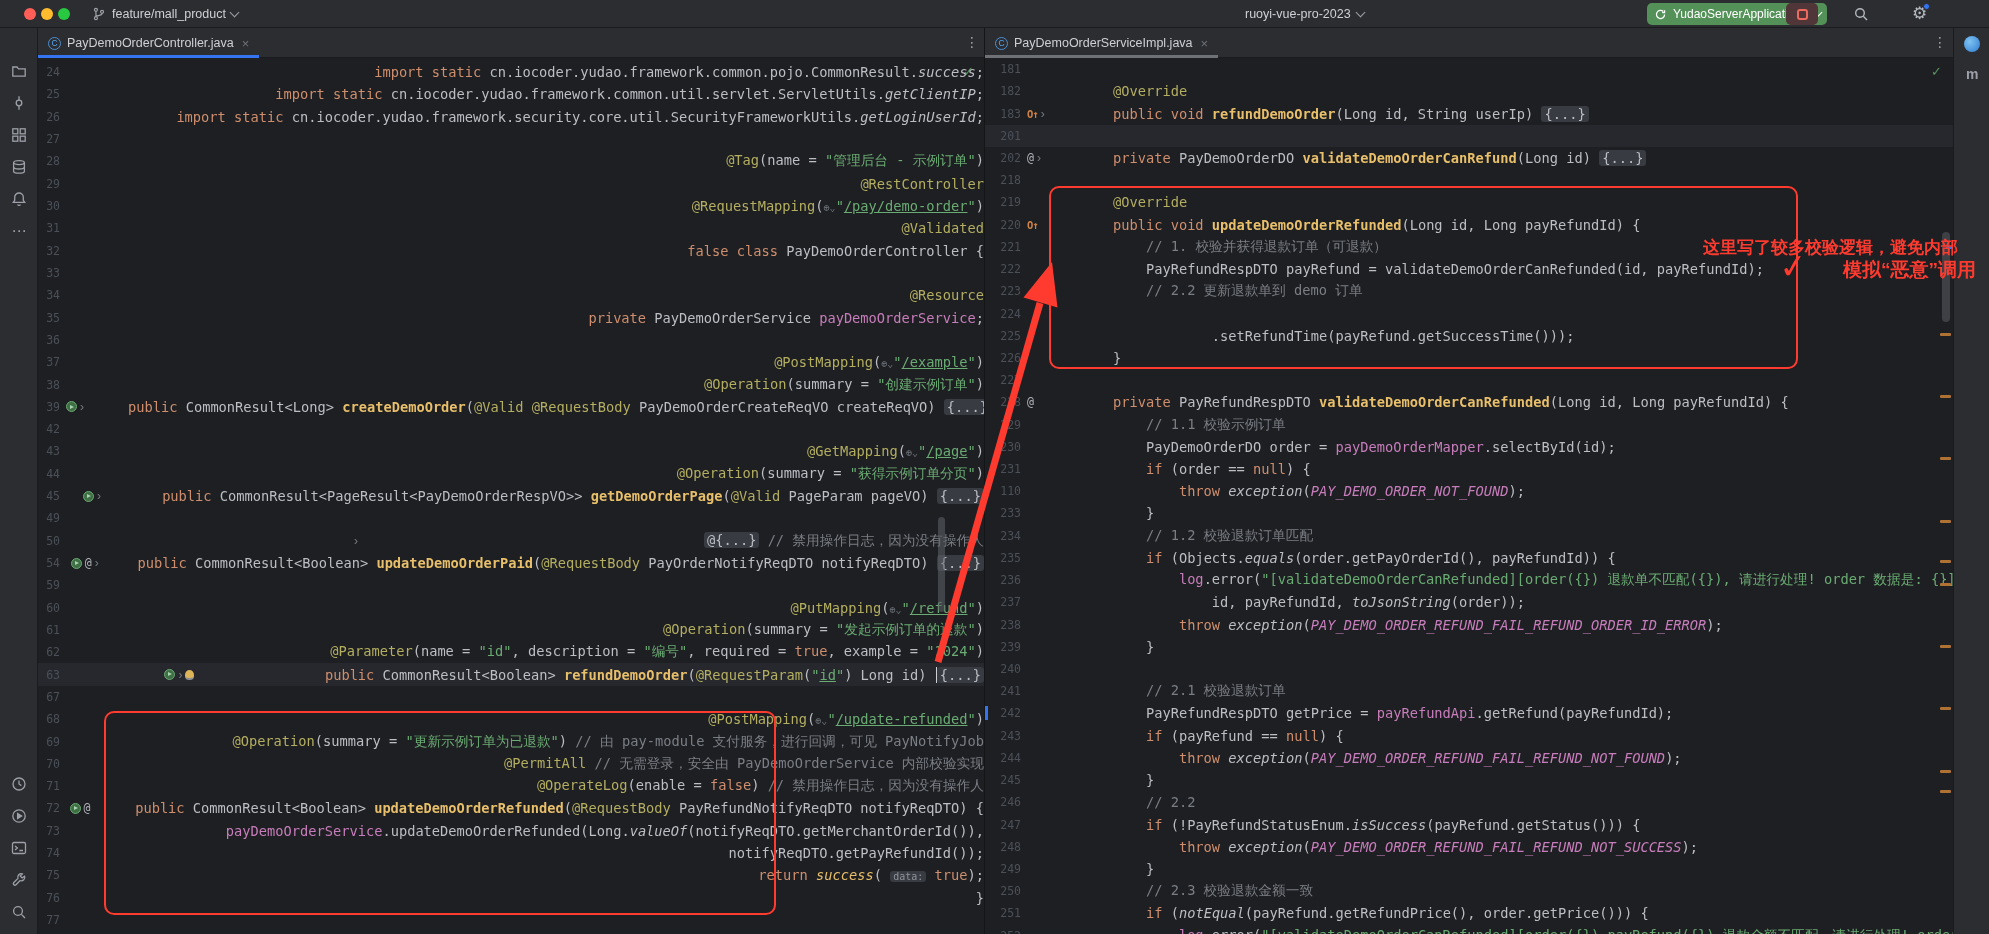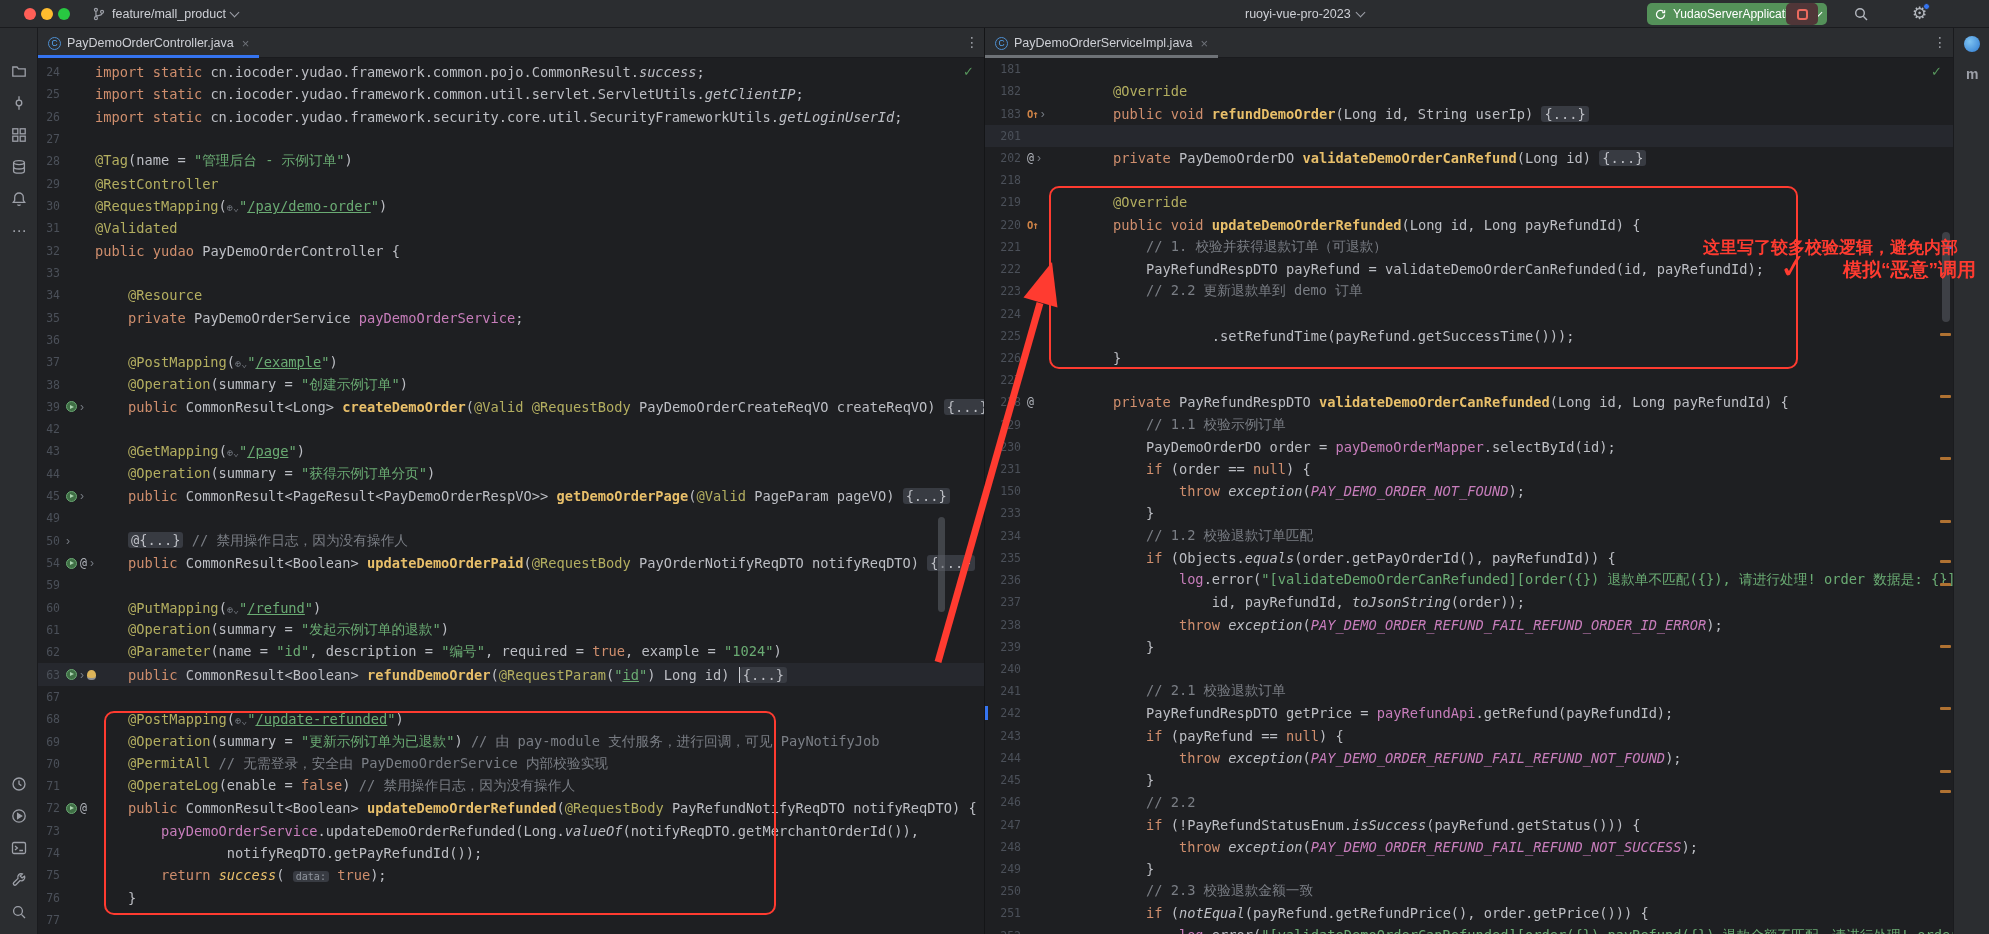--- a/index.html
+++ b/index.html
@@ -54,21 +54,21 @@
   .ul-blue { background:#3574f0; } .ul-grey { background:#6e7277; }
   .cls-icon { width:13px; height:13px; border:1.3px solid #4e8fd0; border-radius:50%; color:#56a8f5;
               font-size:8.5px; display:flex; align-items:center; justify-content:center; flex:none; }
   .tab-close { color:#6f737a; font-size:13px; margin-left:2px; }
   .tab-opts { position:absolute; top:6px; color:#9da0a8; font-size:14px; }
   .insp-ok { position:absolute; color:#57965c; font-size:13px; font-weight:bold; }
 
   
   .ed-body { position:absolute; left:0; top:30px; right:0; bottom:0; overflow:hidden; }
   .row { display:flex; align-items:center; }
-  #eg-left  .row { height:22.32px; }
+  #eg-left  .row { height:22.32px;justify-content:space-between; }
   #eg-right .row { height:22.23px; }
   .row.hl { background:#26282e; }
   .ln { flex:none; text-align:right; color:#4b5059; font:11.5px "DejaVu Sans Mono",monospace; padding-right:4px; }
   #eg-left .ln { width:26px; } #eg-right .ln { width:40px; }
   .gut { flex:none; display:flex; align-items:center; gap:3px; padding-left:2px; }
   #eg-left .gut { width:31px; } #eg-right .gut { width:55px; }
   .code { white-space:pre; font:13.7px "DejaVu Sans Mono",monospace; color:#bcbec4; }
   .cbar .ln { box-shadow:inset 3px 0 0 #3574f0; }
 
   .tk-k  { color:#cf8e6d; } .tk-d { color:#bcbec4; } .tk-di { color:#bcbec4; font-style:italic; }
@@ -285,21 +285,21 @@
           <span class="code"><span class="tk-a">@RequestMapping</span><span class="tk-d">(</span><span class="tk-hint">⊕⌄</span><span class="tk-s">"</span><span class="tk-su">/pay/demo-order</span><span class="tk-s">"</span><span class="tk-d">)</span></span>
         </div>
         <div class="row">
           <span class="ln">31</span>
           <span class="gut"></span>
           <span class="code"><span class="tk-a">@Validated</span></span>
         </div>
         <div class="row">
           <span class="ln">32</span>
           <span class="gut"></span>
-          <span class="code"><span class="tk-k">public yudao </span><span class="tk-d">PayDemoOrderController {</span></span>
+          <span class="code"><span class="tk-k">false class </span><span class="tk-d">PayDemoOrderController {</span></span>
         </div>
         <div class="row">
           <span class="ln">33</span>
           <span class="gut"></span>
           <span class="code"></span>
         </div>
         <div class="row">
           <span class="ln">34</span>
           <span class="gut"></span>
           <span class="code">    <span class="tk-a">@Resource</span></span>
@@ -576,21 +576,21 @@
           <span class="ln">230</span>
           <span class="gut"></span>
           <span class="code">        <span class="tk-d">PayDemoOrderDO order = </span><span class="tk-f">payDemoOrderMapper</span><span class="tk-d">.selectById(id);</span></span>
         </div>
         <div class="row">
           <span class="ln">231</span>
           <span class="gut"></span>
           <span class="code">        <span class="tk-k">if </span><span class="tk-d">(order == </span><span class="tk-k">null</span><span class="tk-d">) {</span></span>
         </div>
         <div class="row">
-          <span class="ln">150</span>
+          <span class="ln">110</span>
           <span class="gut"></span>
           <span class="code">            <span class="tk-k">throw </span><span class="tk-di">exception</span><span class="tk-d">(</span><span class="tk-fi">PAY_DEMO_ORDER_NOT_FOUND</span><span class="tk-d">);</span></span>
         </div>
         <div class="row">
           <span class="ln">233</span>
           <span class="gut"></span>
           <span class="code">        <span class="tk-d">}</span></span>
         </div>
         <div class="row">
           <span class="ln">234</span>

